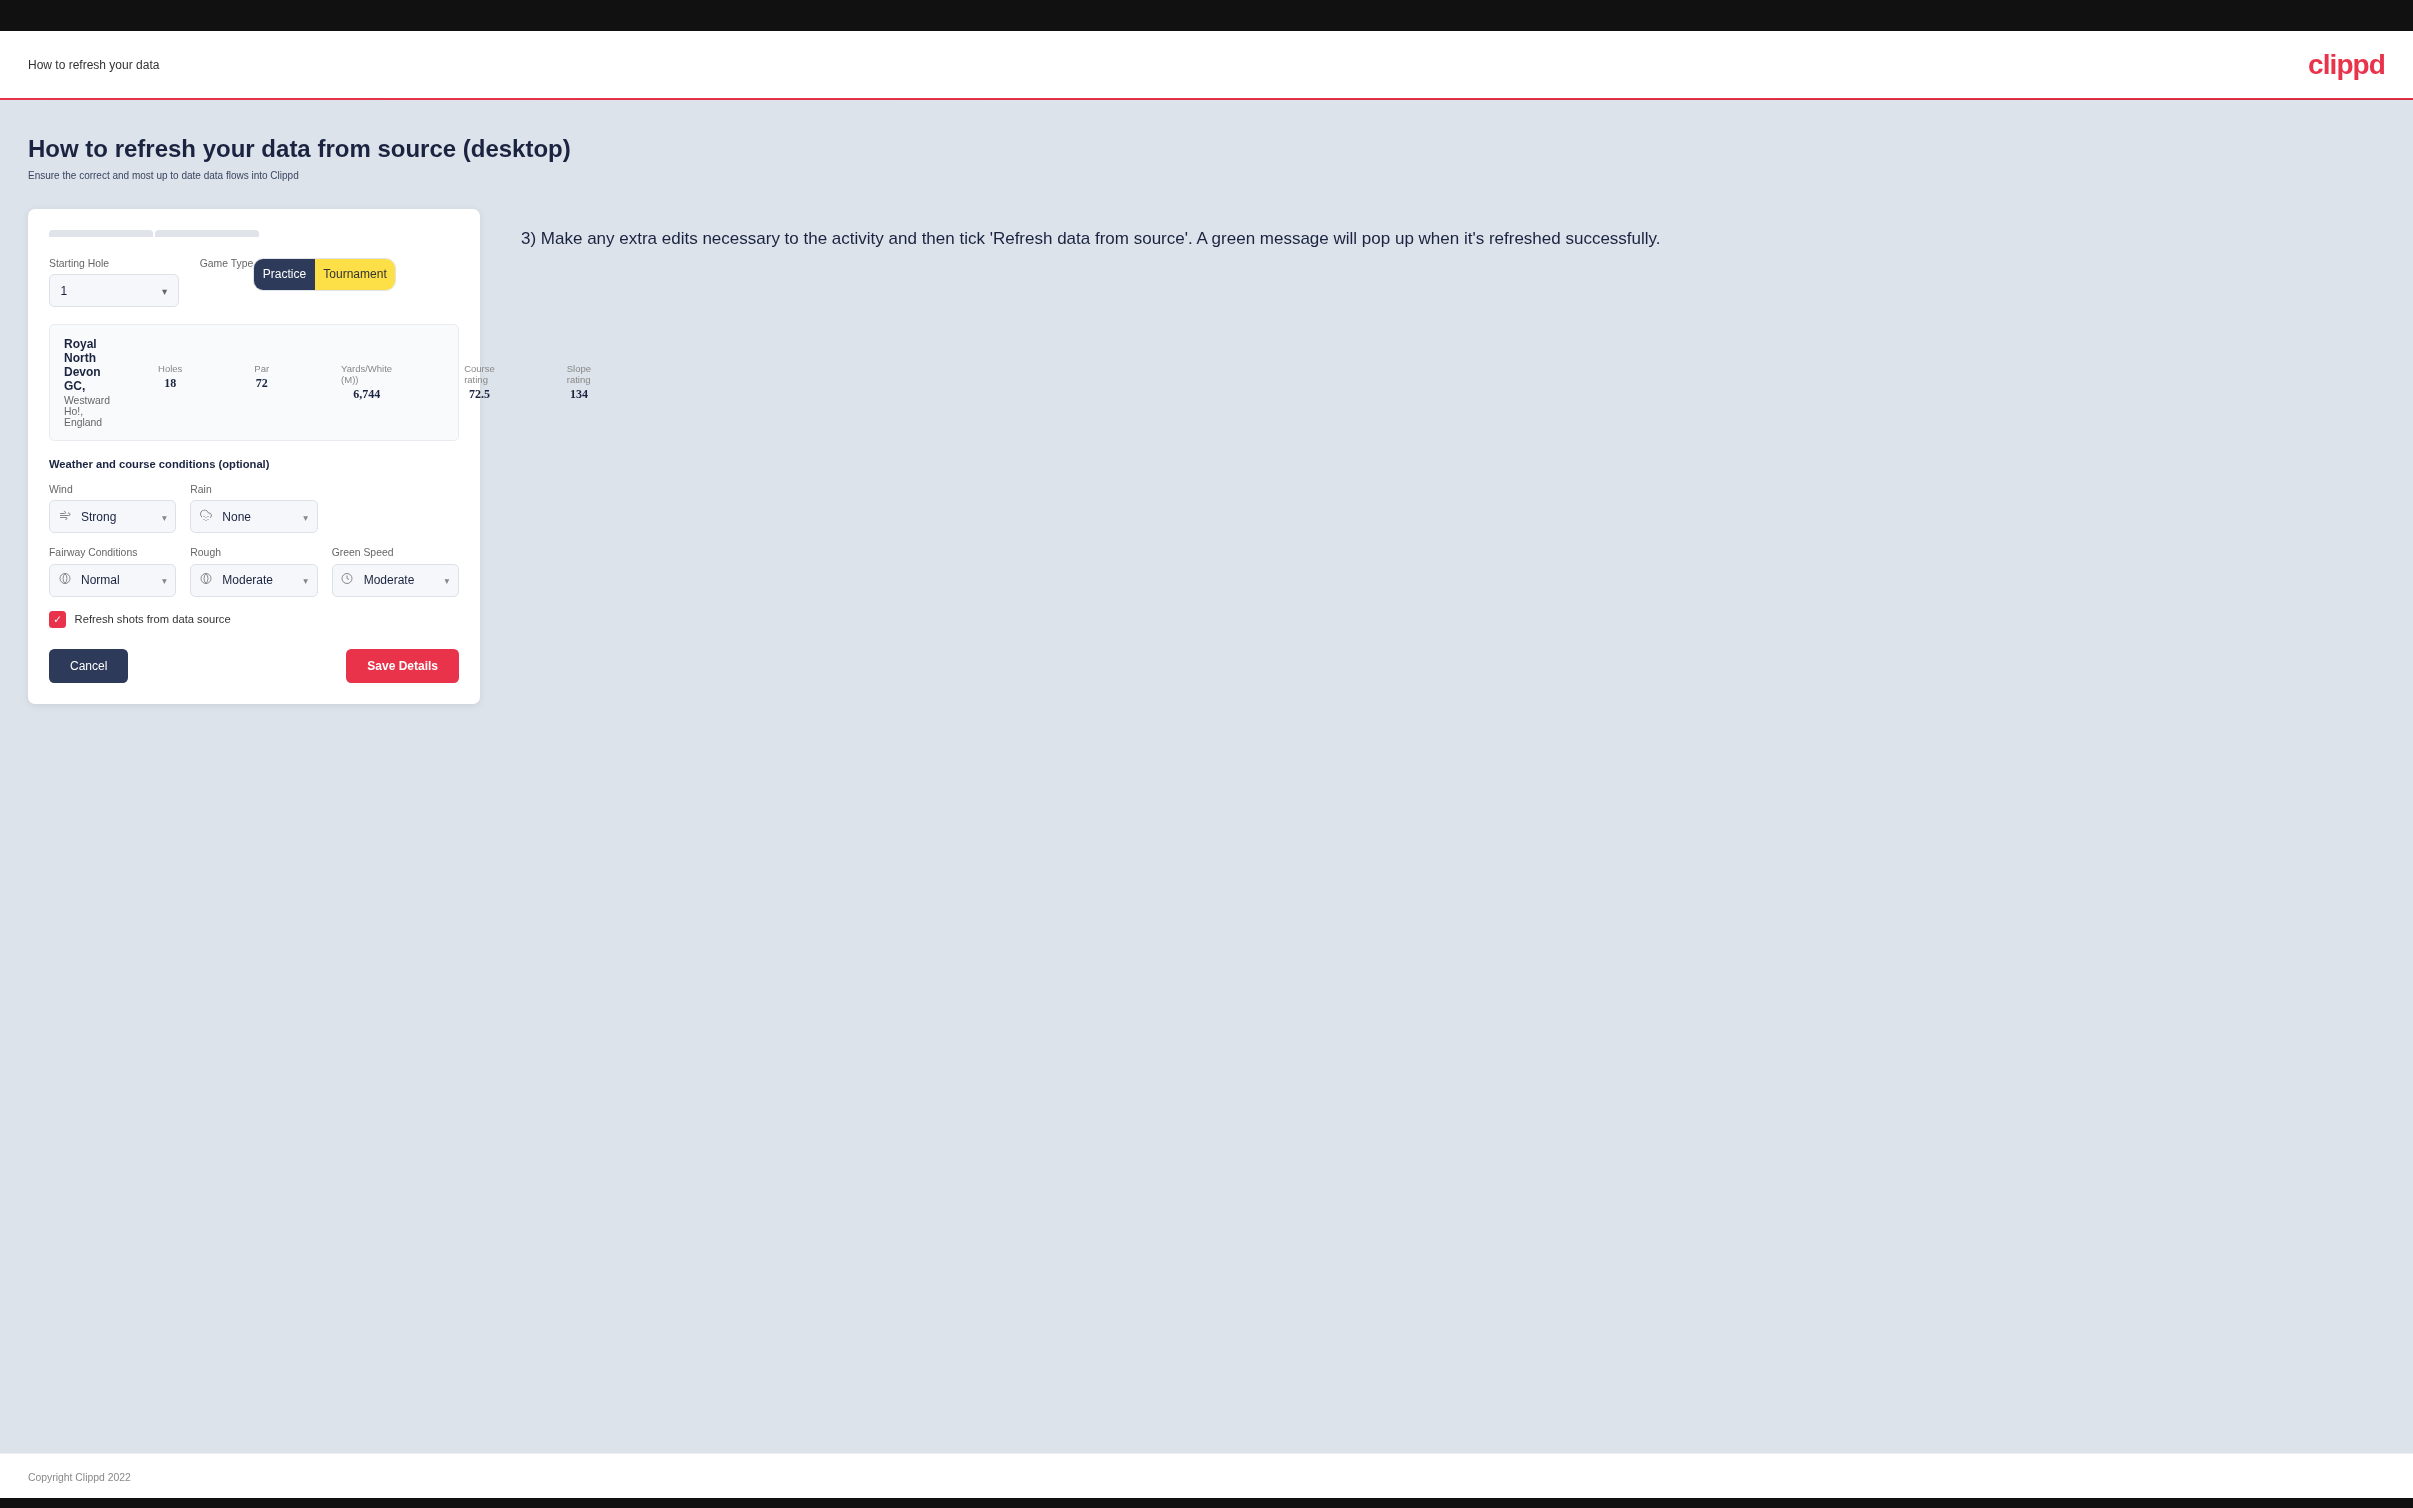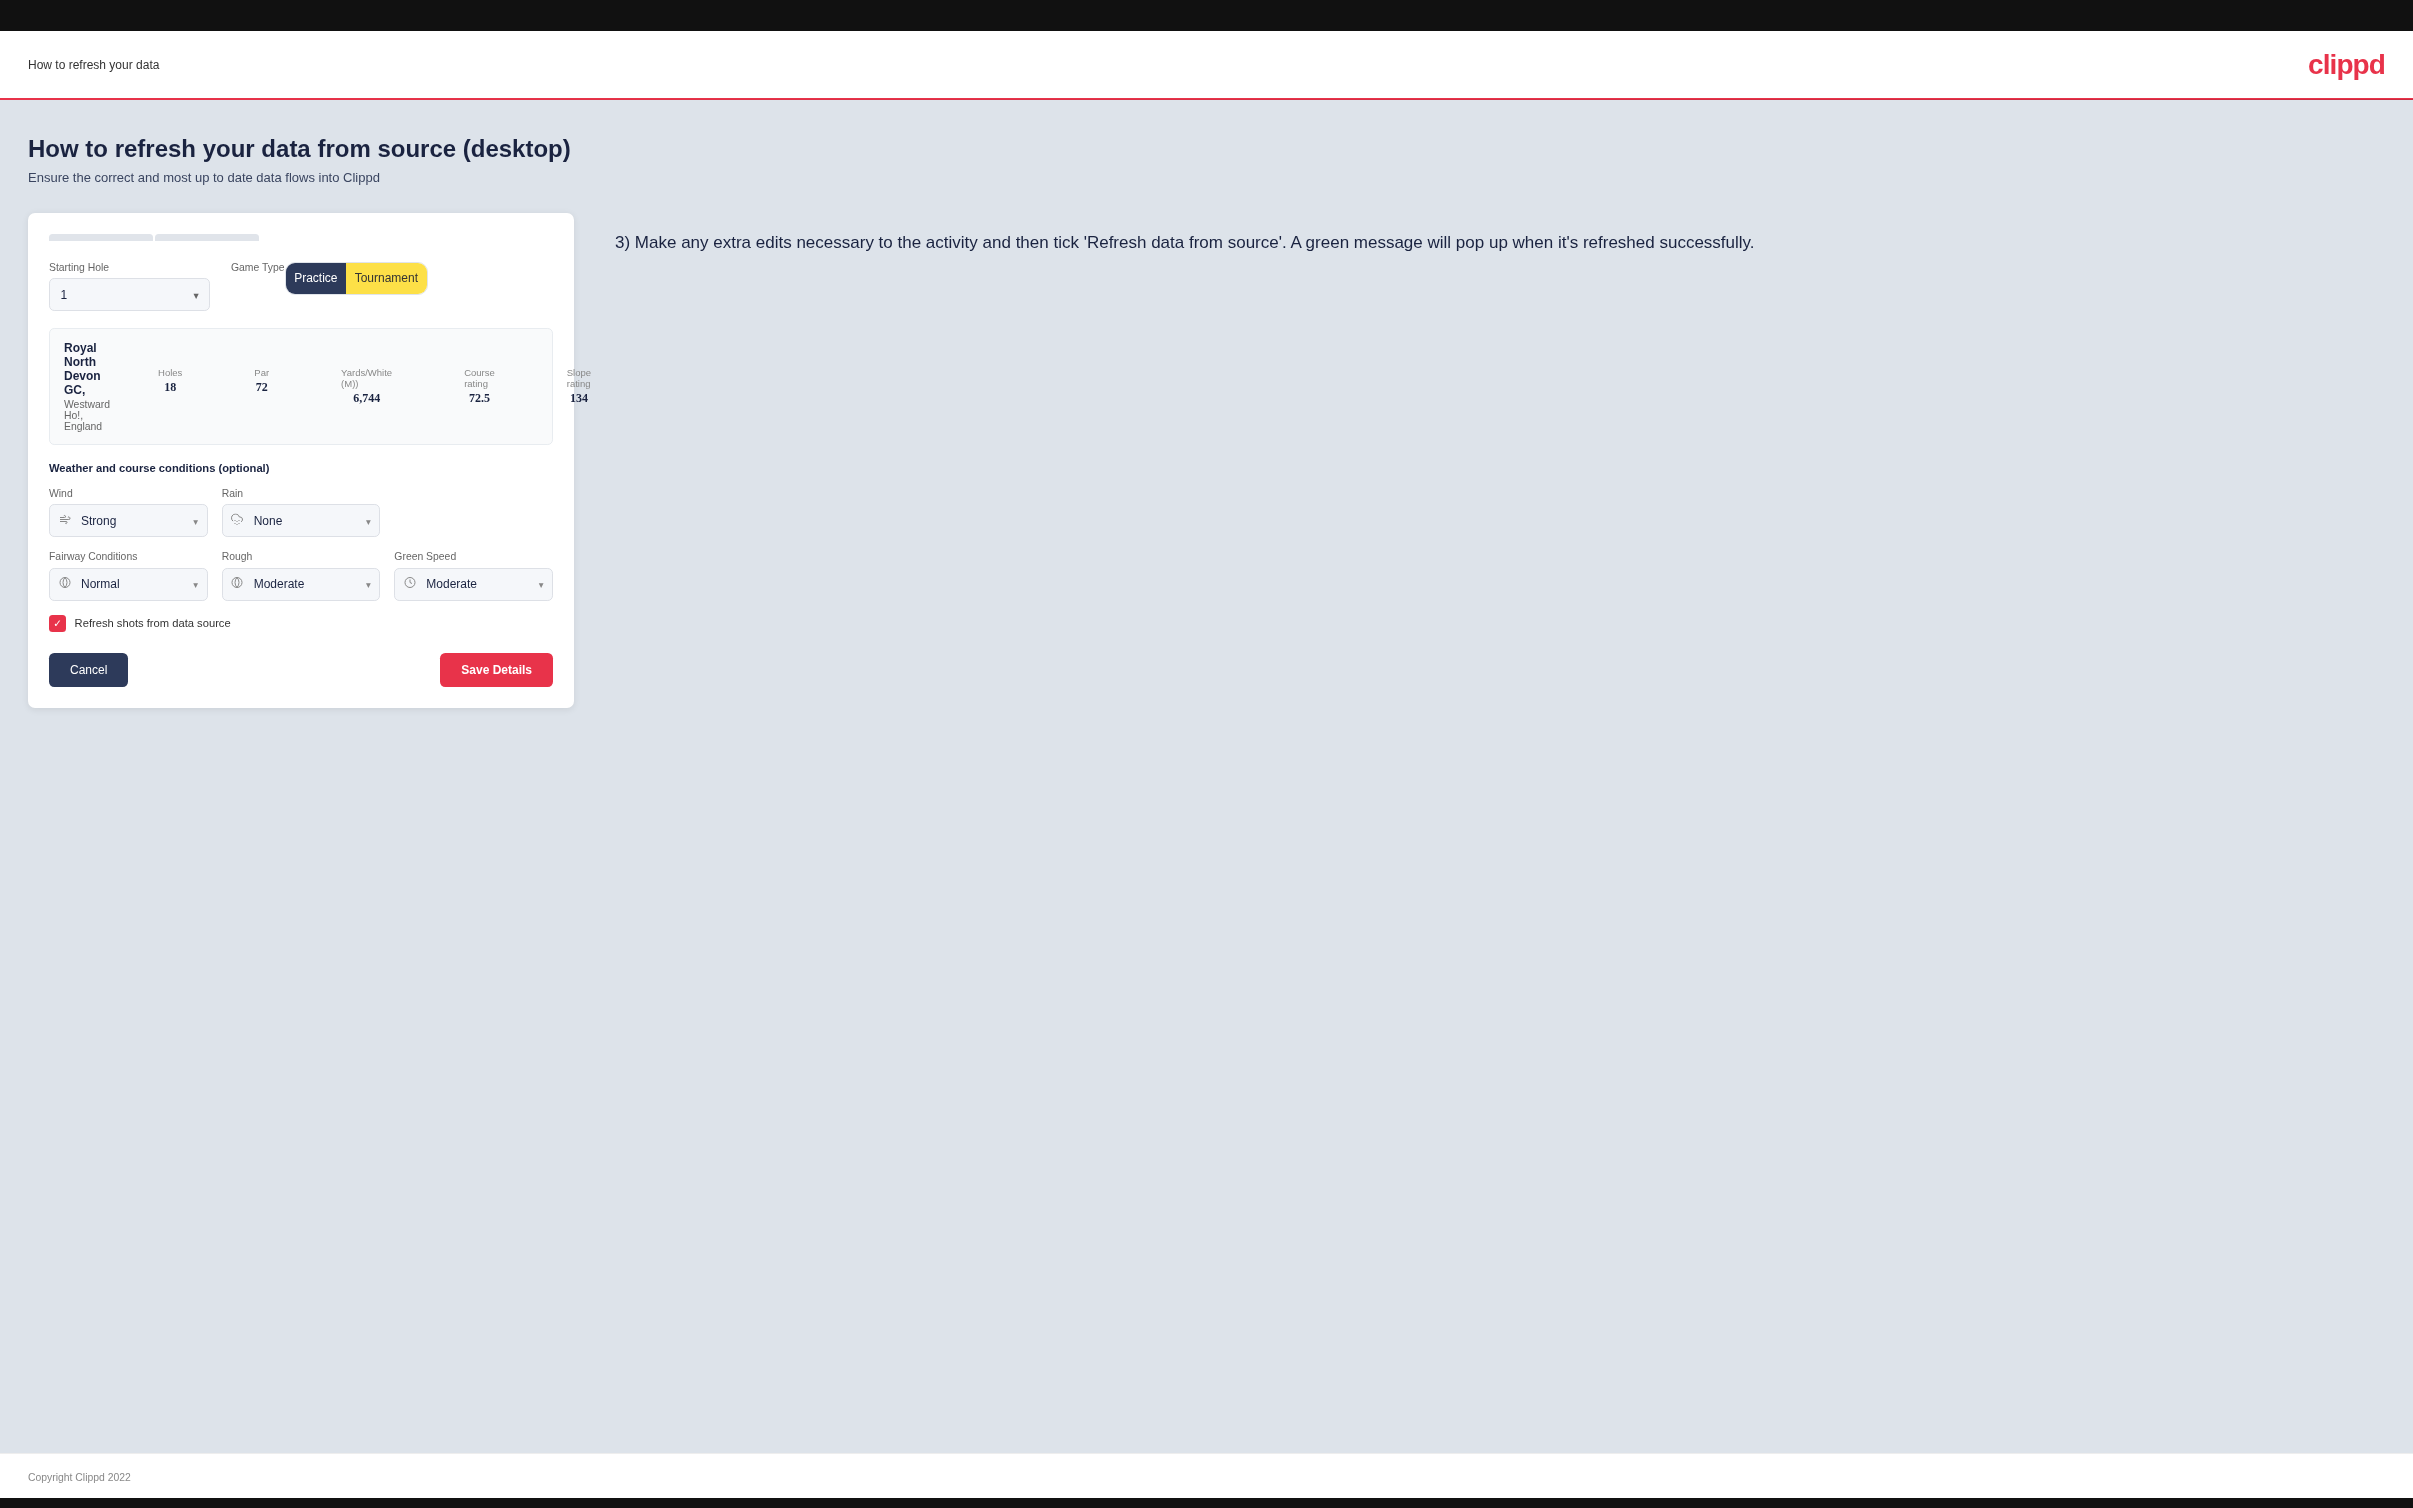--- a/index.html
+++ b/index.html
@@ -39,36 +39,36 @@
     }
 
     .page-heading {
       font-size: 24px;
       font-weight: 700;
       color: #1a2340;
       margin-bottom: 7px;
     }
 
     .page-subheading {
-      font-size: 13px;
+      font-size: 10px;
       color: #3a4560;
       margin-bottom: 28px;
     }
 
     .content-layout {
       display: flex;
       gap: 41px;
       align-items: flex-start;
     }
 
     .form-card {
       background: #fff;
       border-radius: 7px;
       padding: 21px;
-      width: 546px;
+      width: 452px;
       box-shadow: 0 1.7px 7px rgba(0,0,0,0.08);
     }
 
     .top-tabs {
       display: flex;
       gap: 1.7px;
       margin-bottom: 21px;
       height: 7px;
     }
     .tab-stub {

